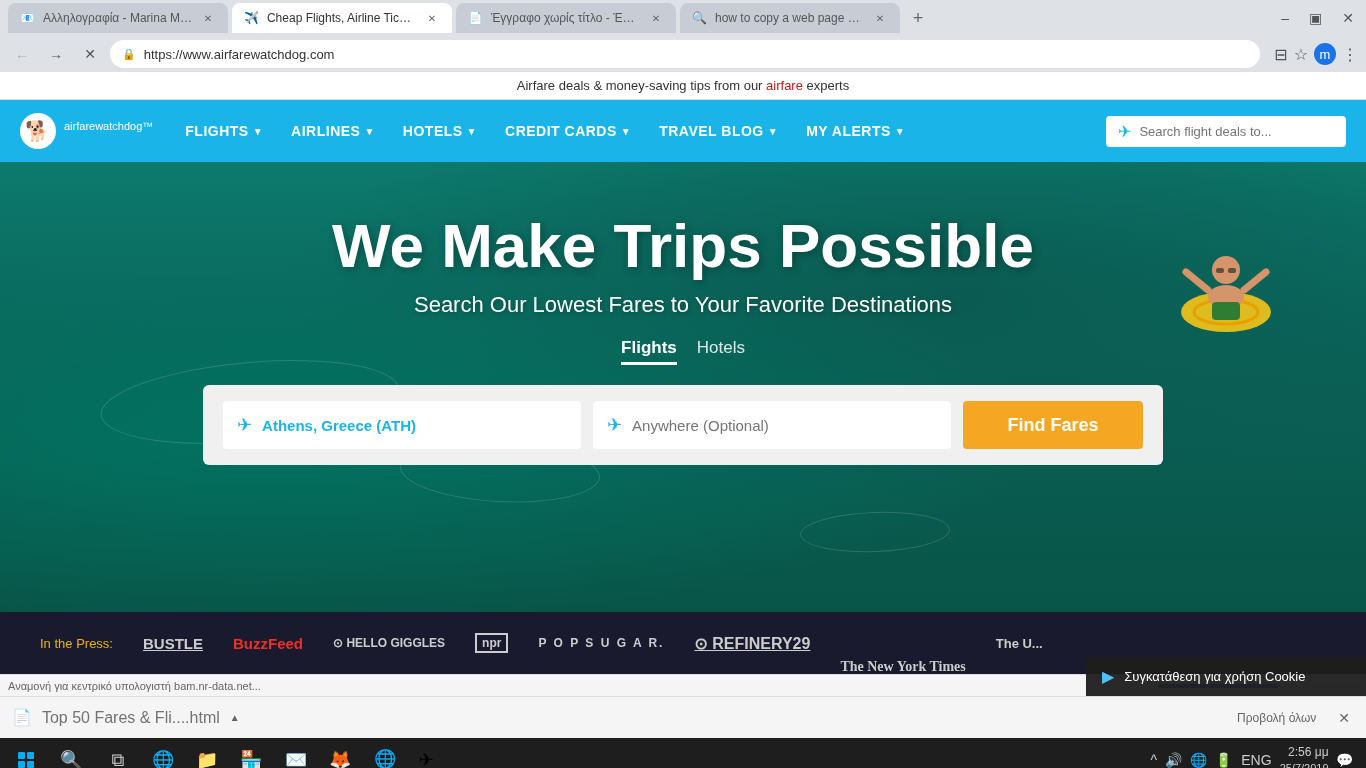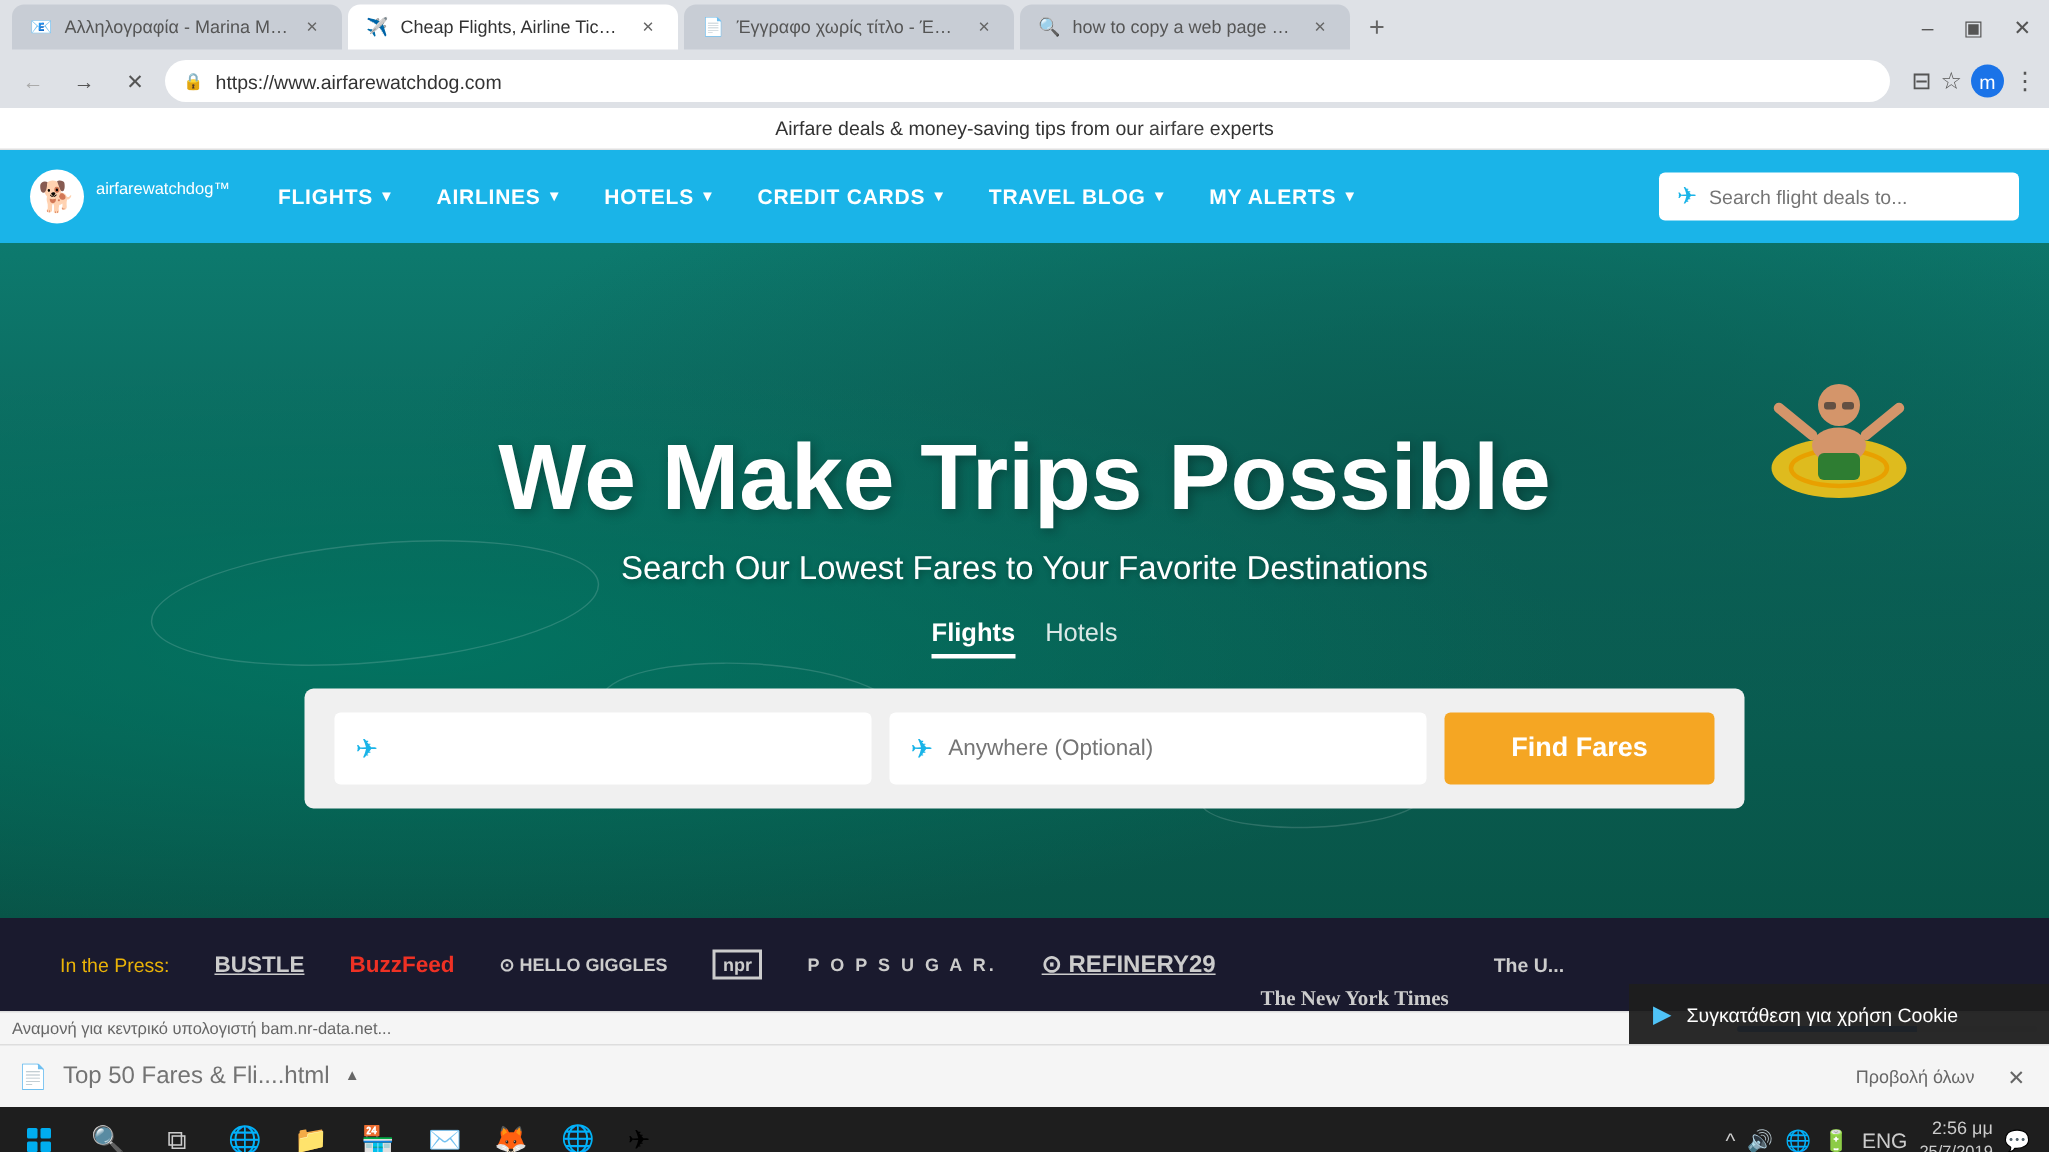--- a/index.html
+++ b/index.html
@@ -86,21 +86,21 @@
 
     
     .notification-bar {
       background: #fff;
       border-bottom: 1px solid #e0e0e0;
       text-align: center;
       padding: 6px;
       font-size: 13px;
       color: #333;
     }
-    .notification-bar a { color: #404040; text-decoration: none; }
+    .notification-bar a { color: #b91c1c; text-decoration: none; }
 
     
     .site-header {
       background: #1ab4e8;
       display: flex;
       align-items: center;
       padding: 0 20px;
       height: 62px;
       gap: 20px;
     }
@@ -163,21 +163,20 @@
 
     
     .hero {
       position: relative;
       height: 450px;
       background: linear-gradient(135deg, #0a7a6e 0%, #1a9e8a 30%, #0d6b5e 60%, #0a5a50 100%);
       overflow: hidden;
       display: flex;
       flex-direction: column;
       align-items: center;
-      justify-content: center;
     }
 
     .hero-bg {
       position: absolute;
       inset: 0;
       background:
         radial-gradient(ellipse at 20% 60%, rgba(0,120,100,0.8) 0%, transparent 50%),
         radial-gradient(ellipse at 70% 30%, rgba(10,90,80,0.9) 0%, transparent 50%),
         linear-gradient(180deg, #0d7a6e 0%, #0a6055 50%, #085548 100%);
     }
@@ -563,20 +562,21 @@
         <p class="hero-subtitle">Search Our Lowest Fares to Your Favorite Destinations</p>
 
         <div class="search-tabs">
           <div class="search-tab active">Flights</div>
           <div class="search-tab">Hotels</div>
         </div>
 
         <div class="search-form">
           <div class="search-field">
             <span class="field-icon">✈</span>
+            <input class="field-input filled" type="text" value="Athens, Greece (ATH)" style="">
           </div>
           <div class="search-field">
             <span class="field-icon">✈</span>
             <input class="field-input" type="text" placeholder="Anywhere (Optional)" style="">
           </div>
           <button class="find-btn">Find Fares</button>
         </div>
       </div>
     </div>
 

